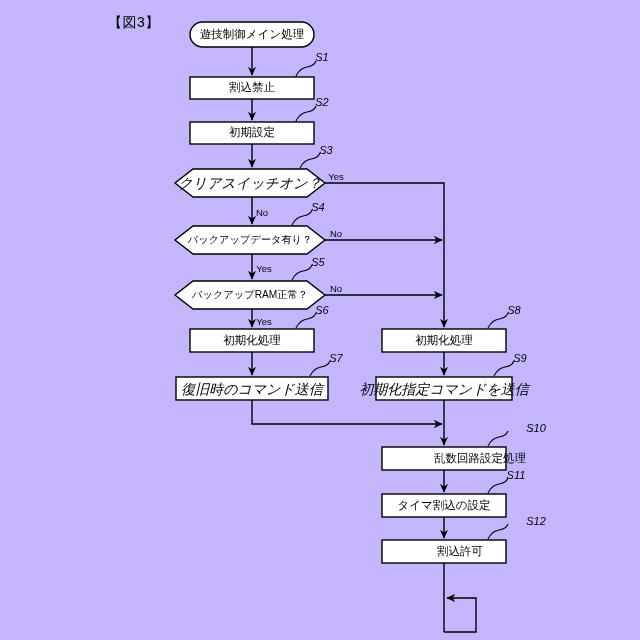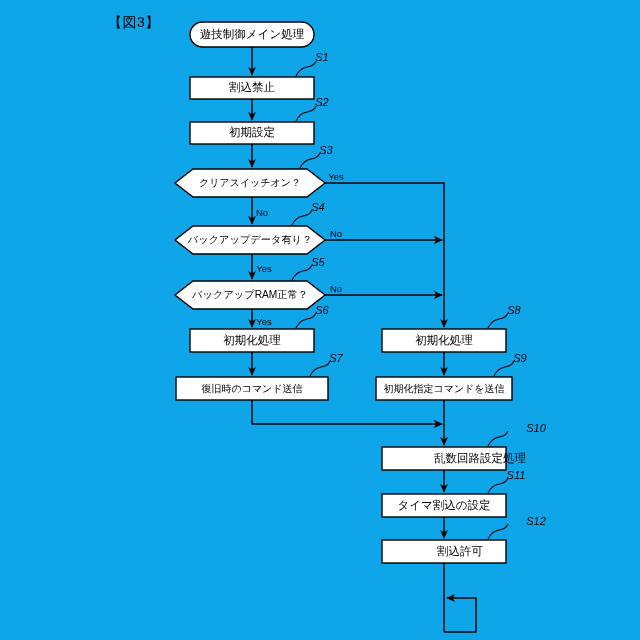--- a/index.html
+++ b/index.html
@@ -9,21 +9,21 @@
     background: #ffffff;
   }
   body {
     font-family: "Liberation Sans", "DejaVu Sans", sans-serif;
     color: #000000;
   }
   #page {
     position: relative;
     width: 640px;
     height: 640px;
-    background: #0ea5e9;
+    background: #c4b5fd;
     overflow: hidden;
   }
   #figure-label {
     position: absolute;
     left: 108px;
     top: 14px;
     font-size: 14px;
     letter-spacing: 0.5px;
     color: #000;
     white-space: nowrap;
@@ -39,21 +39,22 @@
   .node-label {
     position: absolute;
     font-size: 11.5px;
     line-height: 1;
     color: #000;
     white-space: nowrap;
     transform: translate(-50%, -50%);
     pointer-events: none;
   }
   .node-label.small {
-    font-size: 10px;
+    font-size: 14px;
+    font-style: italic;
   }
   .node-label.tiny {
     font-size: 10.2px;
   }
   .step-label {
     position: absolute;
     font-size: 11px;
     font-style: italic;
     color: #000;
     white-space: nowrap;

